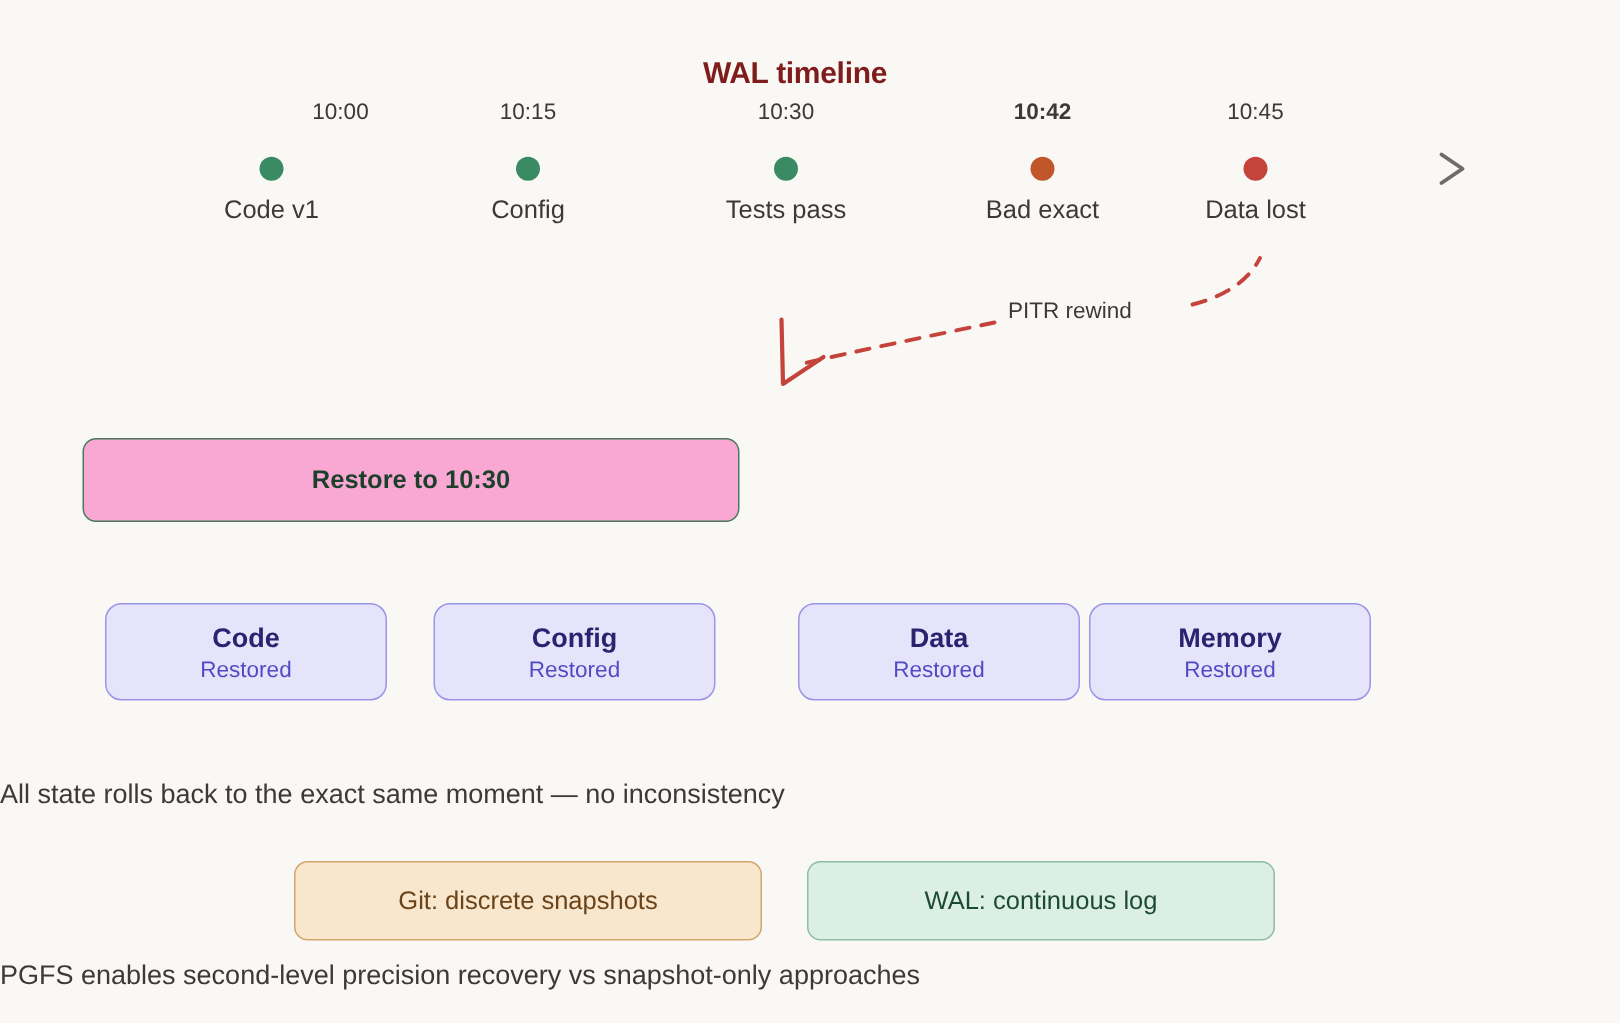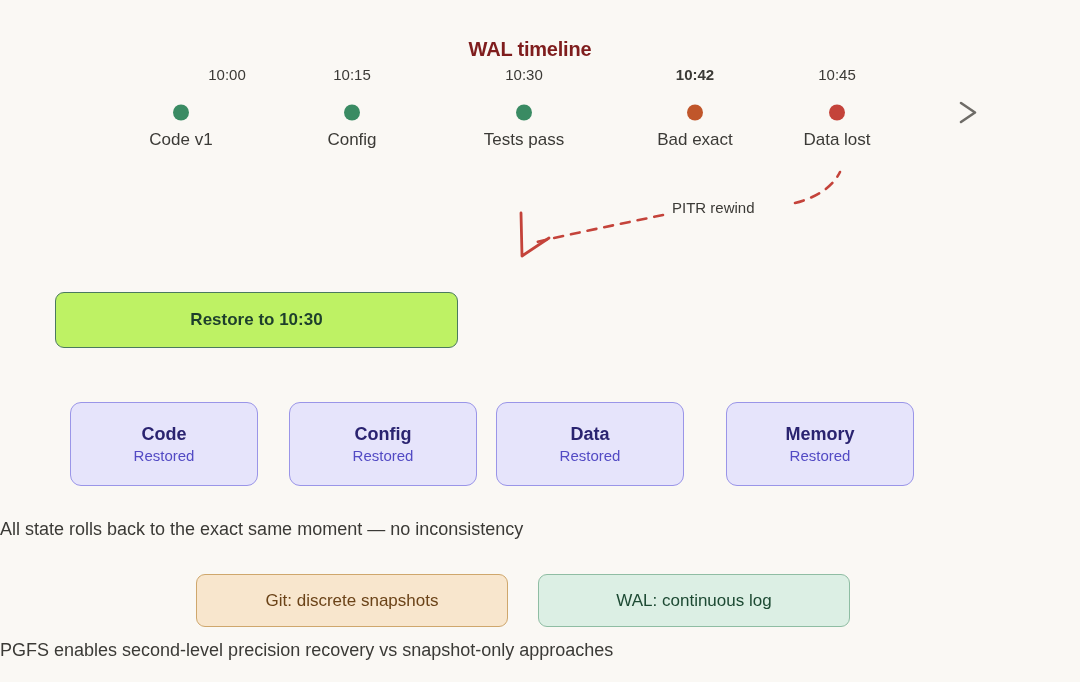--- a/index.html
+++ b/index.html
@@ -59,39 +59,39 @@
     top: 199px;
     font-size: 15px;
     color: #3b3a36;
     white-space: nowrap;
   }
   
   #restore-box {
     position: absolute;
     left: 55px;
     top: 292px;
-    width: 403px;
+    width: 438px;
     height: 56px;
     box-sizing: border-box;
-    background: #bef264;
+    background: #f9a8d4;
     border: 1.4px solid #4a7a5f;
     border-radius: 9px;
     display: flex;
     align-items: center;
     justify-content: center;
     font-size: 17px;
     font-weight: bold;
     color: #1d3f2c;
   }
   
   .rcard {
     position: absolute;
     top: 402px;
     width: 188px;
-    height: 84px;
+    height: 65px;
     box-sizing: border-box;
     background: #e6e4fb;
     border: 1.4px solid #9a95e8;
     border-radius: 11px;
     display: flex;
     flex-direction: column;
     align-items: center;
     justify-content: center;
     gap: 2px;
   }
@@ -196,21 +196,21 @@
 
   <div id="restored-cards">
       <div class="rcard" style="left: 70px;">
         <div class="rcard-title">Code</div>
         <div class="rcard-sub">Restored</div>
       </div>
       <div class="rcard" style="left: 289px;">
         <div class="rcard-title">Config</div>
         <div class="rcard-sub">Restored</div>
       </div>
-      <div class="rcard" style="left: 496px; align-items: center;">
+      <div class="rcard" style="left: 532px; align-items: center;">
         <div class="rcard-title">Data</div>
         <div class="rcard-sub">Restored</div>
       </div>
       <div class="rcard" style="left: 726px;">
         <div class="rcard-title">Memory</div>
         <div class="rcard-sub">Restored</div>
       </div>
     </div>
 
   <div class="caption" id="caption-mid">All state rolls back to the exact same moment — no inconsistency</div>

